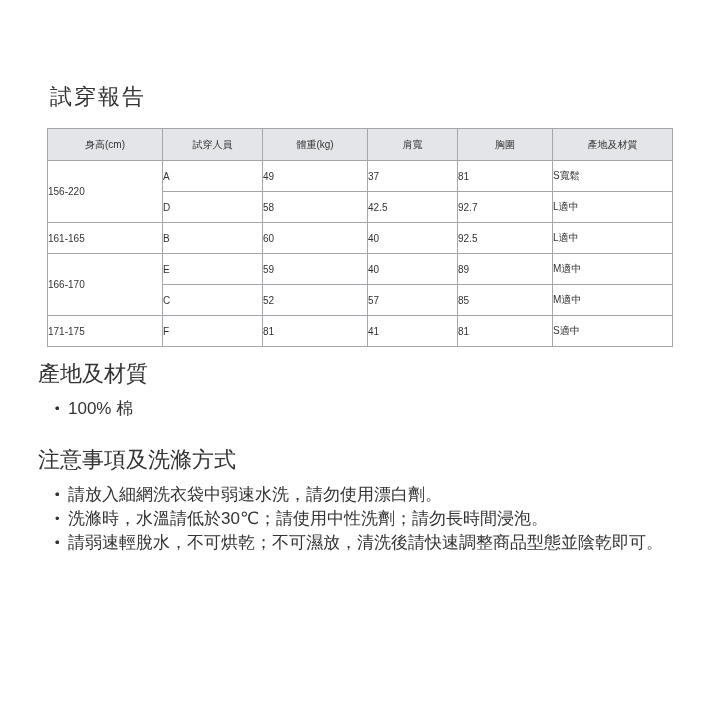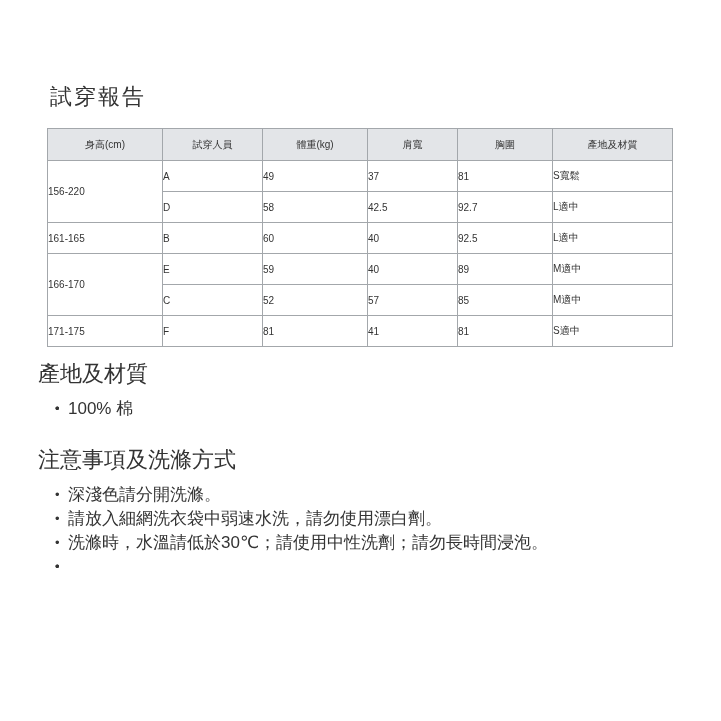--- a/index.html
+++ b/index.html
@@ -140,20 +140,20 @@
   <h2 class="section-title">產地及材質</h2>
 
   <ul class="bullet-list">
       <li><span class="dot">•</span></li>
       <li><span class="dot">•</span><span>100% 棉</span></li>
     </ul>
 
   <h2 class="section-title care">注意事項及洗滌方式</h2>
 
   <ul class="bullet-list">
-      <li><span class="dot">•</span><span>深淺色請分開洗滌。</span></li>
+      <li><span class="dot">•</span></li>
       <li><span class="dot">•</span><span>請放入細網洗衣袋中弱速水洗，請勿使用漂白劑。</span></li>
       <li><span class="dot">•</span><span>洗滌時，水溫請低於30℃；請使用中性洗劑；請勿長時間浸泡。</span></li>
       <li><span class="dot">•</span></li>
-      <li><span class="dot">•</span></li>
+      <li><span class="dot">•</span><span>請弱速輕脫水，不可烘乾；不可濕放，清洗後請快速調整商品型態並陰乾即可。</span></li>
     </ul>
 
 </div>
 
 </body></html>

